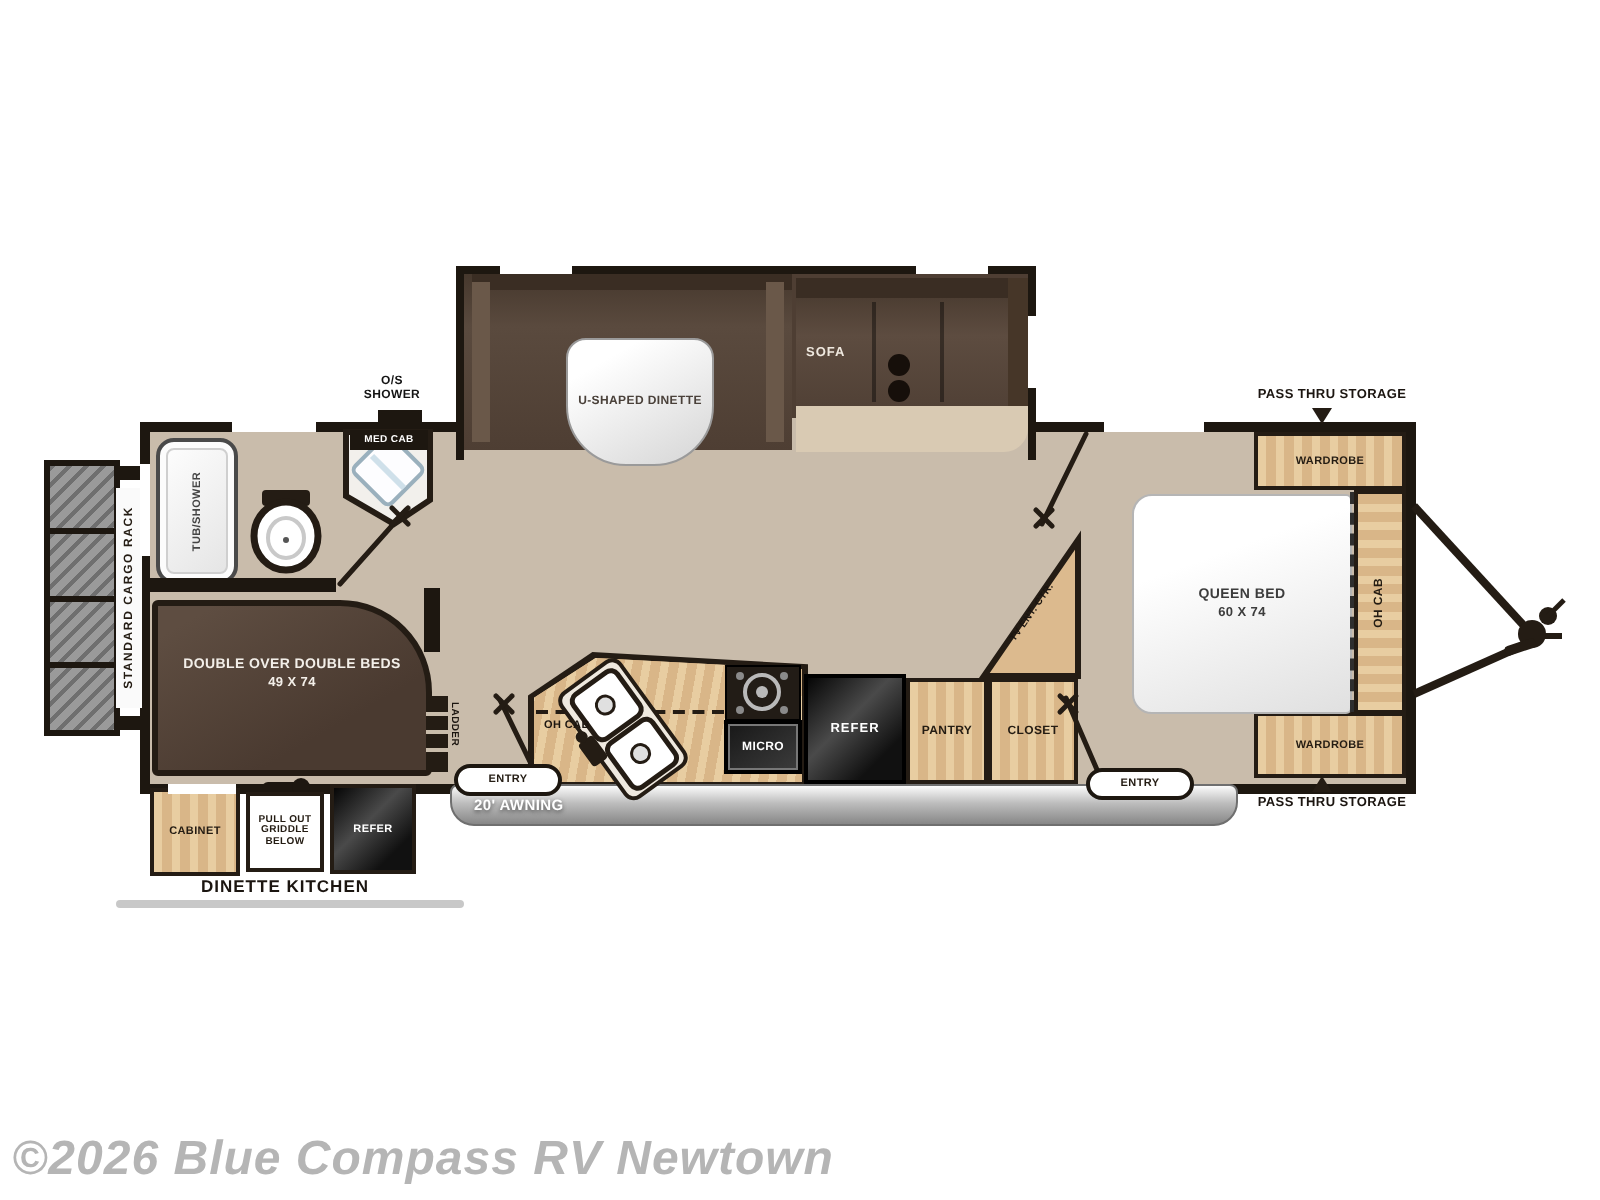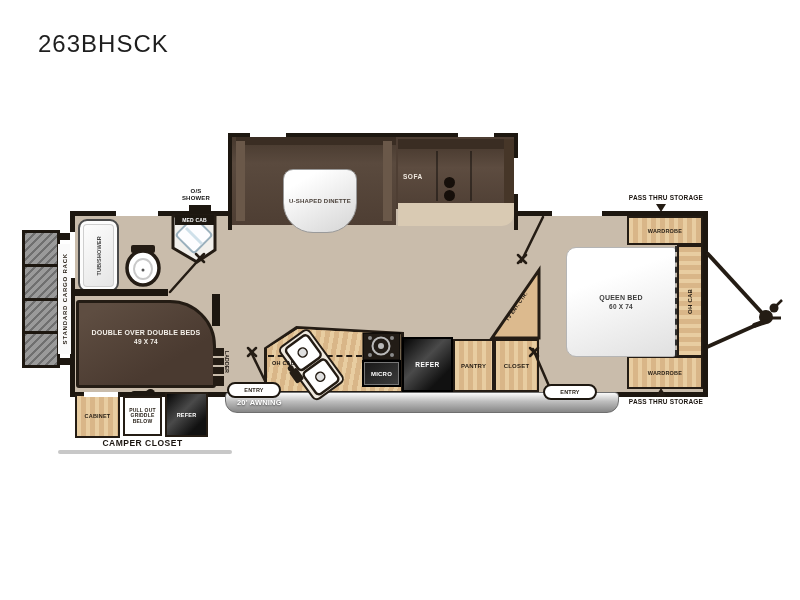--- a/index.html
+++ b/index.html
@@ -23,21 +23,20 @@
             border-top:8px solid #241c14;z-index:6;}
   .tri-up{width:0;height:0;border-left:5px solid transparent;border-right:5px solid transparent;
           border-bottom:8px solid #241c14;z-index:6;}
   #overlay{position:absolute;left:0;top:0;z-index:4;pointer-events:none;}
 </style>
 </head>
 <body>
 
 <div id="stage">
 
-  <div class="abs" style="left:38px;top:30px;font-size:24px;letter-spacing:1px;color:#1e1e1e;">263BHSCK</div>
 
   <div class="abs" style="left:70px;top:211px;width:638px;height:186px;border:5px solid #1d1710;background:#c9bcab;"></div>
 
   <div class="abs" style="left:22px;top:230px;width:38px;height:138px;border:3px solid #1d1710;background:#1d1710;display:grid;grid-template-rows:1fr 1fr 1fr 1fr;grid-gap:3px;">
     <div style="background:repeating-linear-gradient(135deg,#6f6f6f 0 2px,#9a9a9a 2px 6px);"></div>
     <div style="background:repeating-linear-gradient(135deg,#6f6f6f 0 2px,#9a9a9a 2px 6px);"></div>
     <div style="background:repeating-linear-gradient(135deg,#6f6f6f 0 2px,#9a9a9a 2px 6px);"></div>
     <div style="background:repeating-linear-gradient(135deg,#6f6f6f 0 2px,#9a9a9a 2px 6px);"></div>
   </div>
   <div class="abs wall" style="left:58px;top:233px;width:14px;height:7px;"></div>
@@ -149,21 +148,21 @@
   <div class="abs wall" style="left:131px;top:391px;width:22px;height:10px;border-radius:3px;"></div>
   <div class="abs" style="left:146px;top:389px;width:9px;height:9px;border-radius:50%;background:#1d1710;"></div>
   <div class="abs flex col" style="left:123px;top:396px;width:39px;height:40px;background:#fff;border:2.5px solid #241c14;line-height:5.5px;">
     <span class="t" style="font-size:5px;">PULL OUT</span>
     <span class="t" style="font-size:5px;">GRIDDLE</span>
     <span class="t" style="font-size:5px;">BELOW</span>
   </div>
   <div class="abs flex blackbox" style="left:165px;top:392px;width:43px;height:45px;border-width:2.5px;border-color:#241c14;">
     <span class="t" style="font-size:5.5px;color:#fff;">REFER</span>
   </div>
-  <div class="lbl" style="left:70px;top:438px;width:145px;text-align:center;font-size:8.5px;letter-spacing:.5px;">CAMPER CLOSET</div>
+  <div class="lbl" style="left:70px;top:438px;width:145px;text-align:center;font-size:8.5px;letter-spacing:.5px;">DINETTE KITCHEN</div>
   <div class="abs" style="left:58px;top:450px;width:174px;height:4px;background:#c8c8c8;border-radius:2px;"></div>
 
   <svg id="overlay" width="800" height="600" viewBox="0 0 800 600">
 
     <g>
       <rect x="131" y="245" width="24" height="8" rx="2" fill="#241c14"></rect>
       <ellipse cx="143" cy="268" rx="16" ry="17" fill="#fff" stroke="#241c14" stroke-width="3.5"></ellipse>
       <ellipse cx="143" cy="269" rx="9" ry="10" fill="#fff" stroke="#c9c9c9" stroke-width="2"></ellipse>
       <circle cx="143" cy="270" r="1.5" fill="#555"></circle>
     </g>
@@ -224,14 +223,15 @@
       <line x1="762" y1="318" x2="781" y2="318" stroke-width="3"></line>
     </g>
     <g fill="#241c14">
       <circle cx="766" cy="317" r="7"></circle>
       <circle cx="774" cy="308" r="4.5"></circle>
       <rect x="752" y="321" width="16" height="5" rx="2" transform="rotate(-18 760 323)"></rect>
       <line x1="774" y1="308" x2="782" y2="300" stroke="#241c14" stroke-width="2.5"></line>
     </g>
   </svg>
 
+  <div class="abs" style="left:6px;top:566px;font-size:24px;font-weight:700;font-style:italic;color:#b5b5b5;letter-spacing:.5px;">©2026 Blue Compass RV Newtown</div>
 
 </div>
 
 </body></html>

